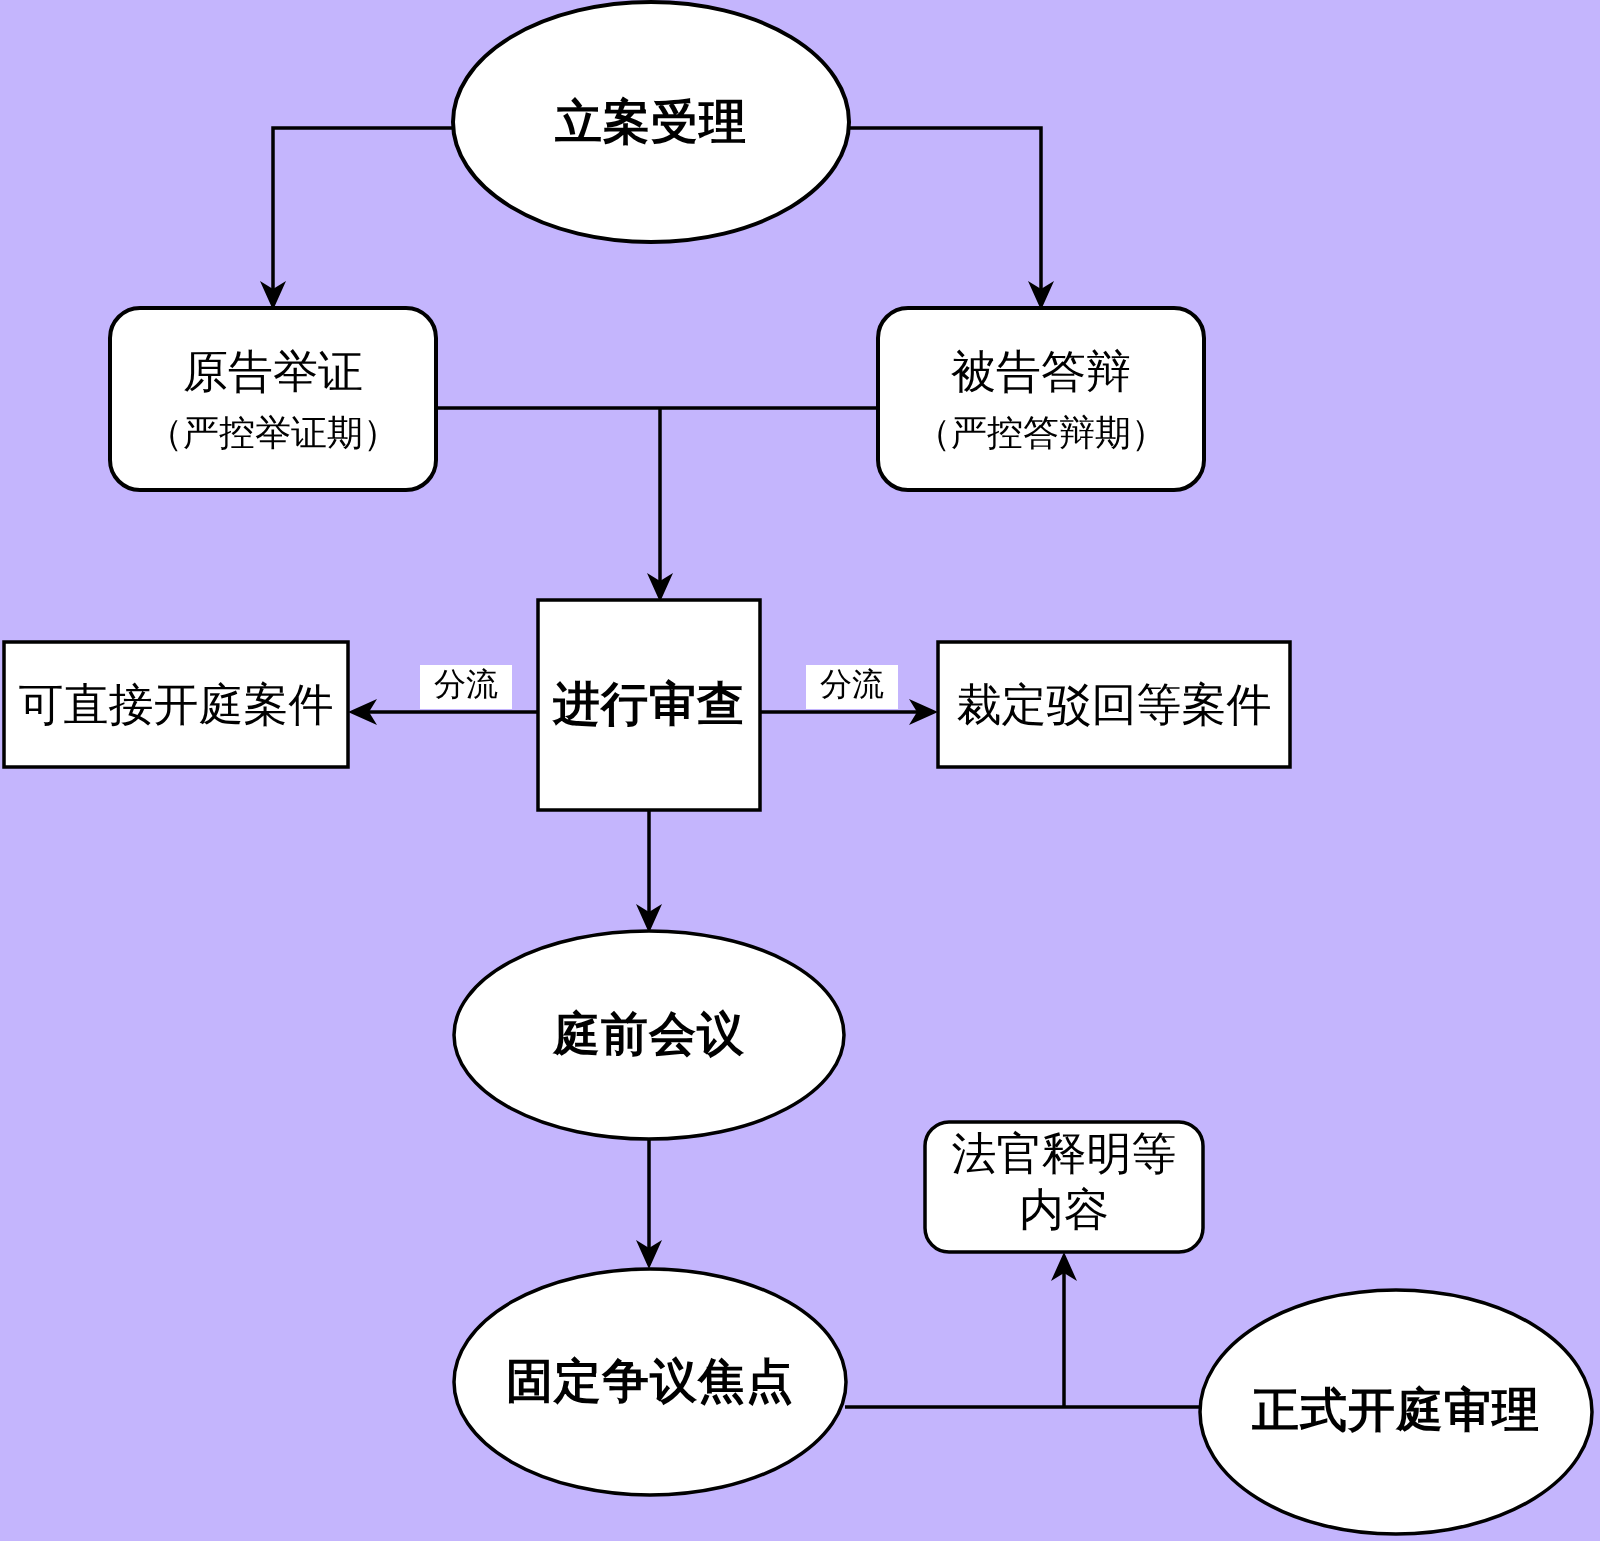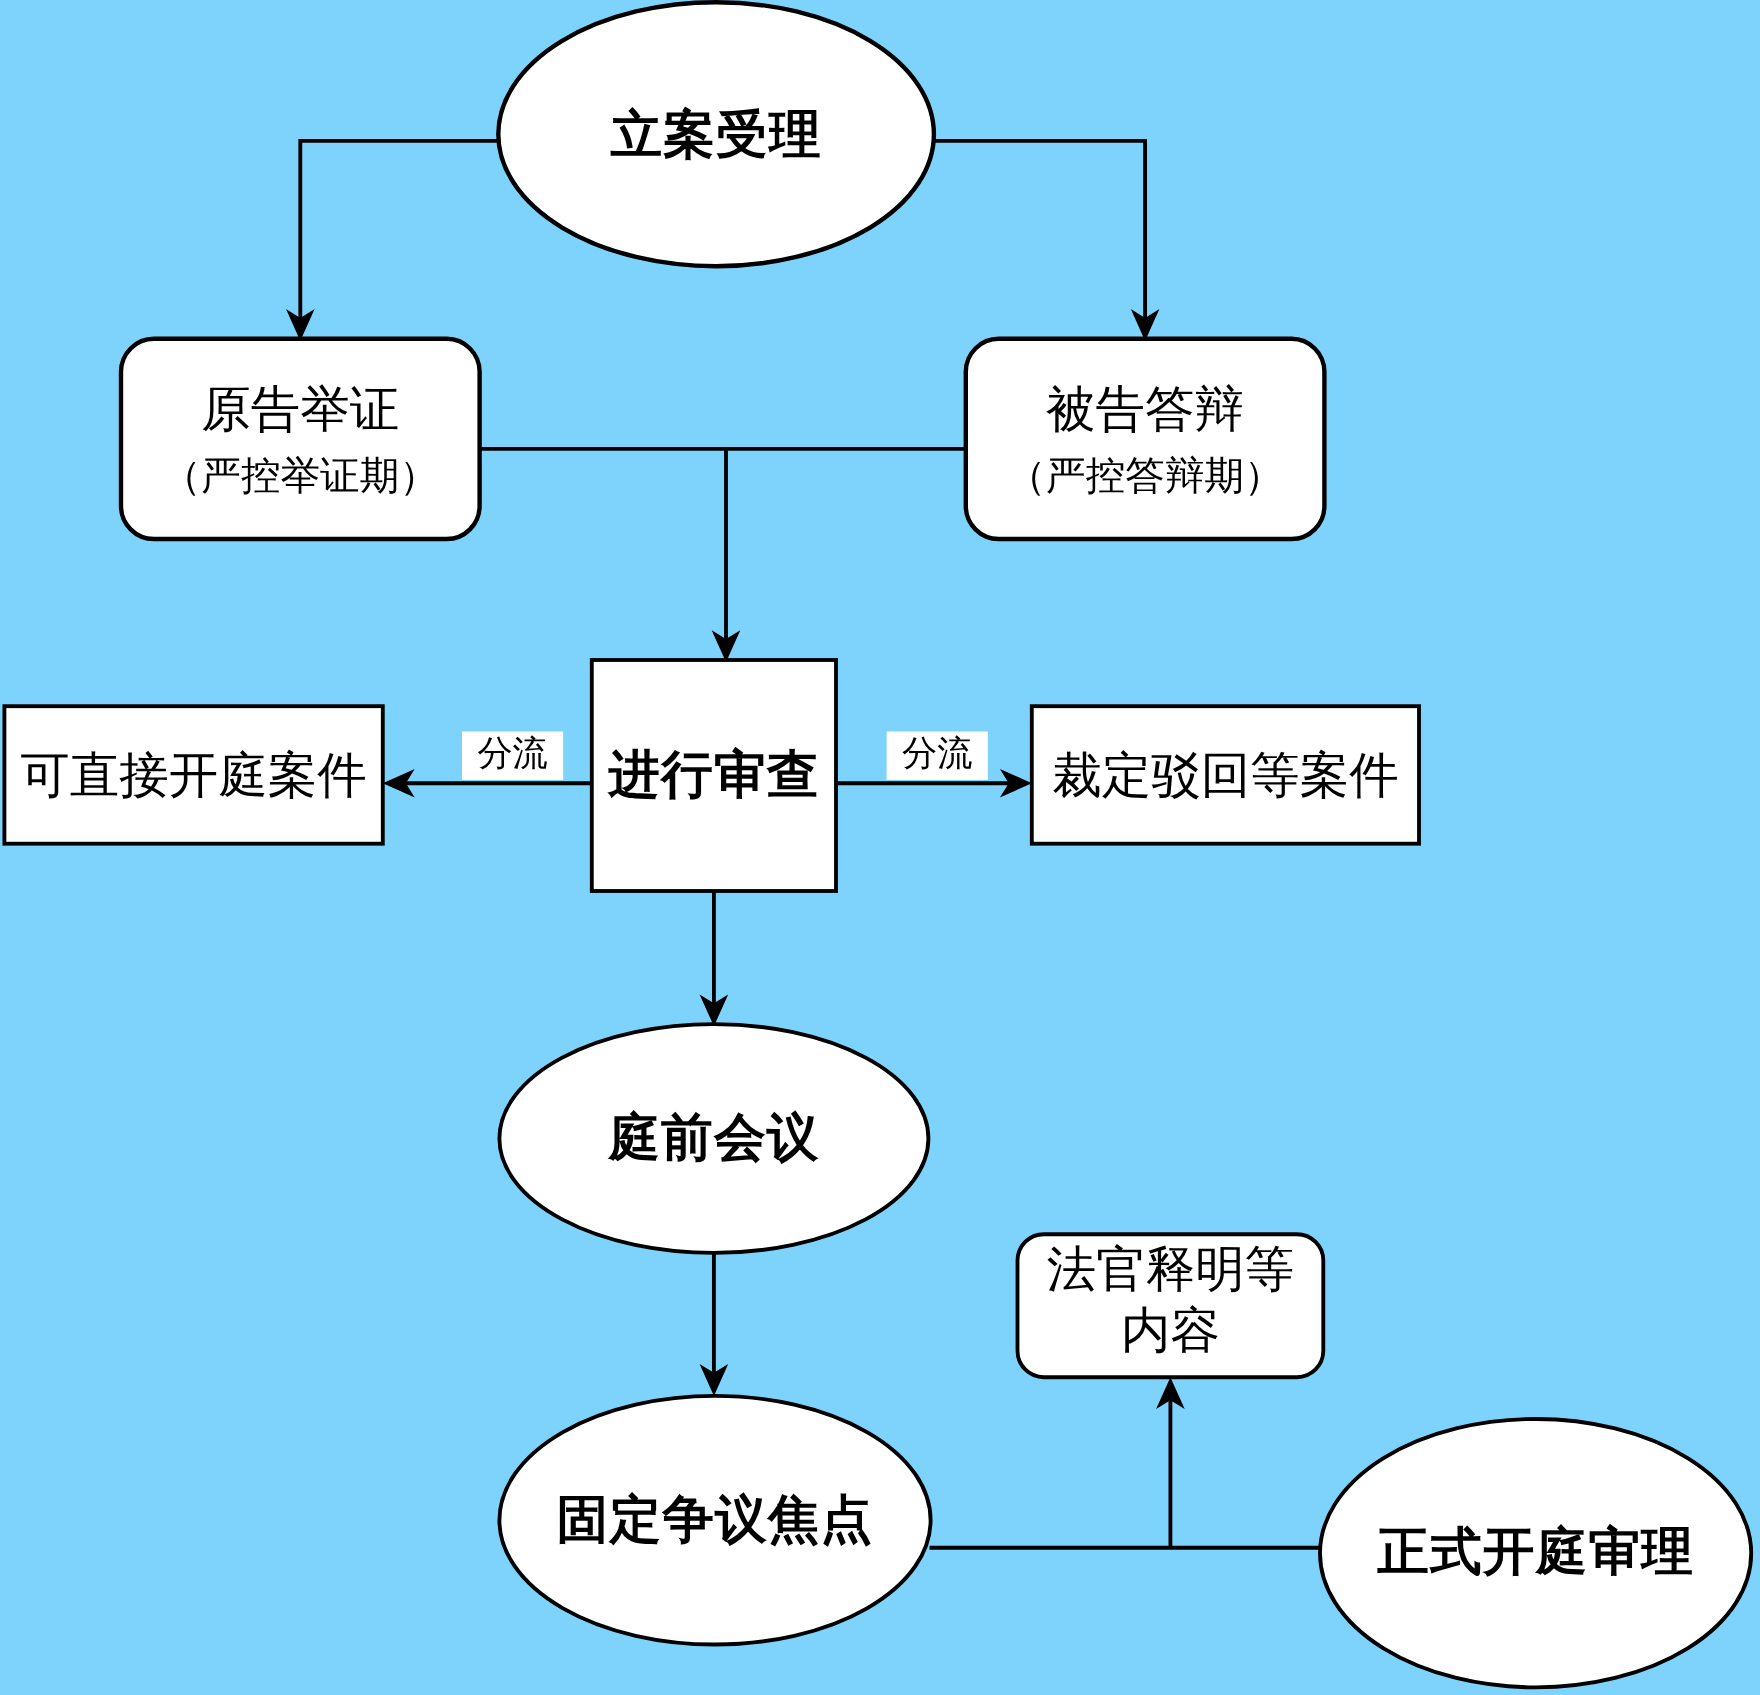--- a/index.html
+++ b/index.html
@@ -7,21 +7,21 @@
     padding: 0;
     background: #ffffff;
   }
   body {
     font-family: "Liberation Sans", "DejaVu Sans", sans-serif;
   }
   #flowchart-root {
     position: relative;
     width: 1600px;
     height: 1541px;
-    background: #7dd3fc;
+    background: #c4b5fd;
     overflow: hidden;
   }
   svg.diagram {
     display: block;
     width: 1600px;
     height: 1541px;
   }
   .shape-stroke {
     fill: #ffffff;
     stroke: #000000;

